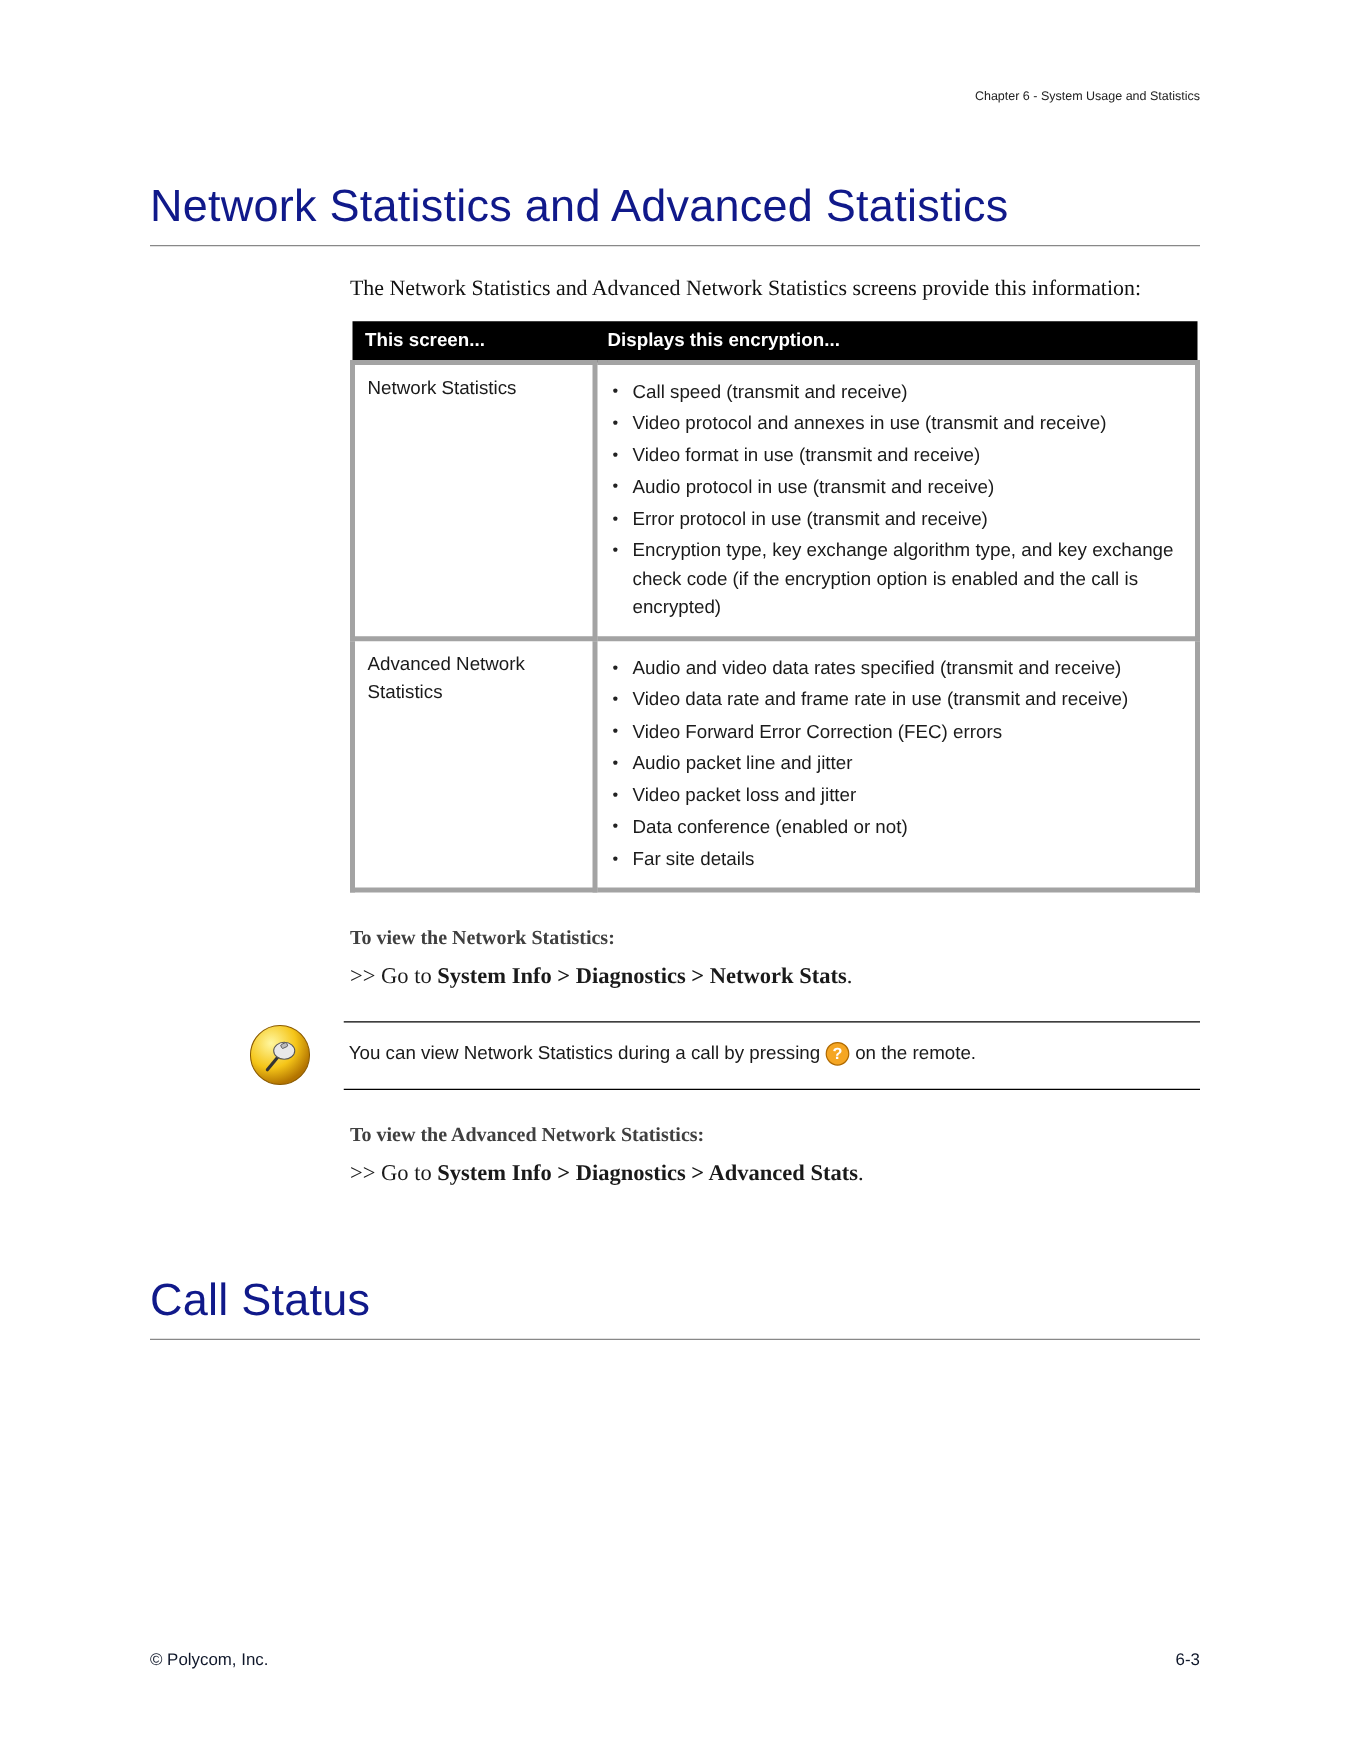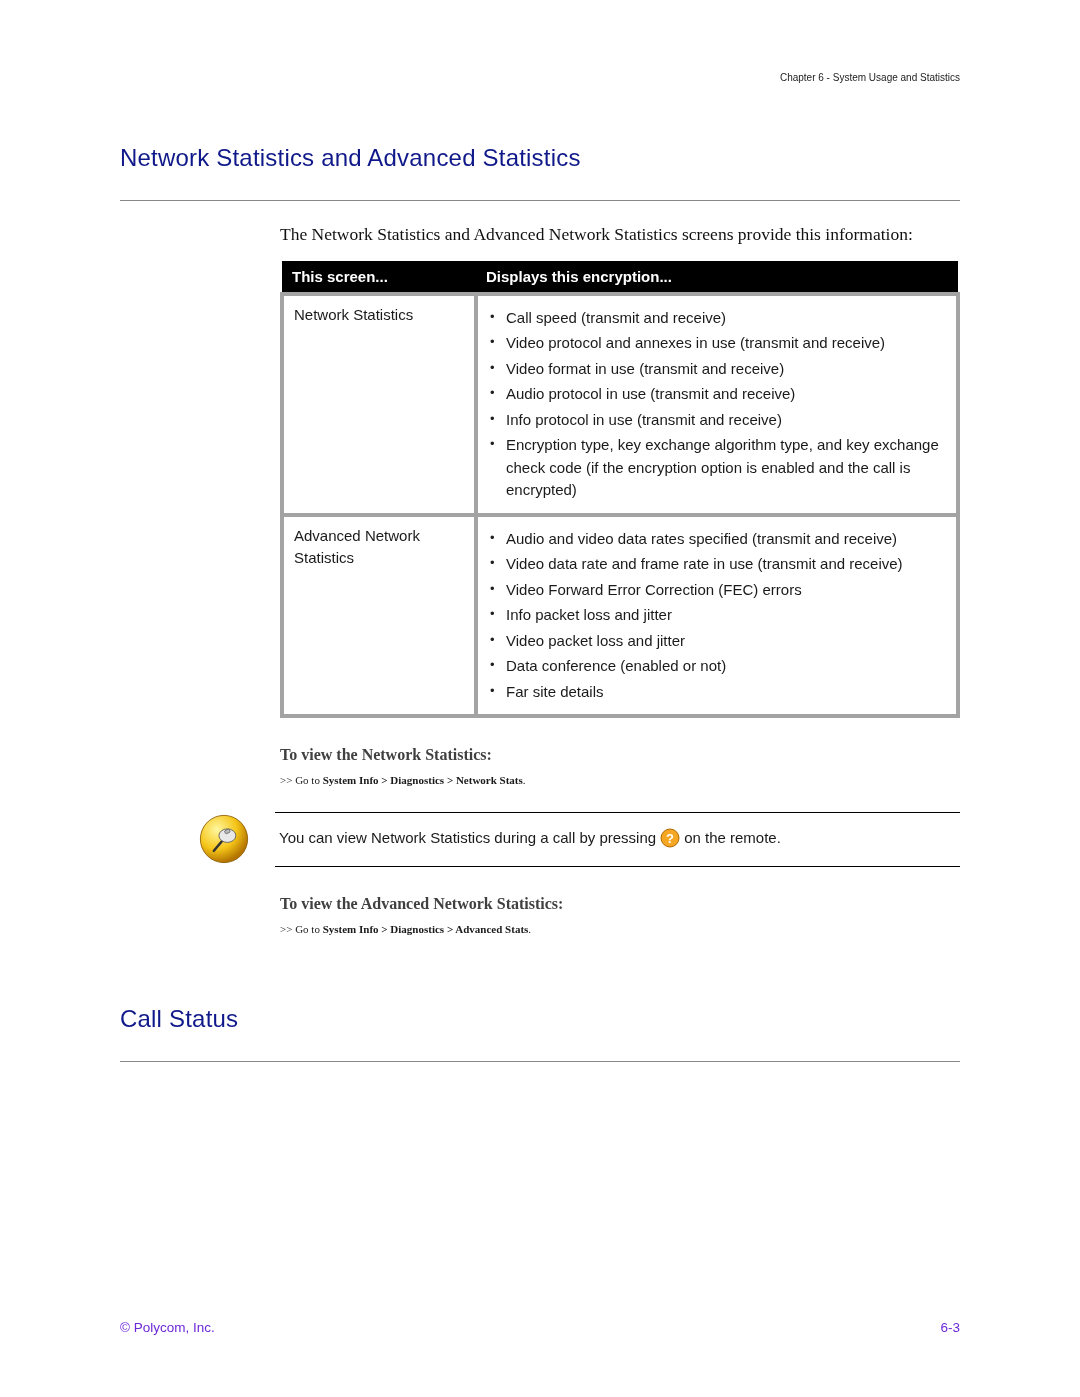--- a/index.html
+++ b/index.html
@@ -24,24 +24,24 @@
     top: 72px;
     right: 120px;
     font-size: 10px;
     color: #222;
     font-family: Arial, sans-serif;
   }
   h1.section-title {
     font-family: Arial, "Helvetica Neue", sans-serif;
     font-weight: 400;
     color: #10198a;
-    font-size: 24px;
+    font-size: 36px;
     margin: 76px 0 6px 0;
     border-bottom: 1px solid #888;
-    padding-bottom: 28px;
+    padding-bottom: 10px;
     letter-spacing: 0.2px;
   }
   .body-col {
     margin-left: 160px;
   }
   p.body {
     font-family: Georgia, "Book Antiqua", serif;
     font-size: 17.5px;
     line-height: 1.35;
     color: #111;
@@ -88,21 +88,21 @@
   }
   .subhead {
     font-family: Liberation Serif, serif;
     font-weight: bold;
     color: #404040;
     font-size: 16px;
     margin: 28px 0 10px 0;
   }
   .step {
     font-family: Georgia, "Book Antiqua", serif;
-    font-size: 11px;
+    font-size: 18px;
     margin: 4px 0 10px 0;
   }
   .step b { font-family: Georgia, serif; font-weight: bold; }
   .note-row {
     display: flex;
     align-items: flex-start;
     margin: 26px 0 22px -85px;
     gap: 22px;
   }
   .note-icon-wrap {
@@ -135,21 +135,21 @@
   h1.section-title.second {
     margin-top: 70px;
   }
   .footer {
     position: absolute;
     bottom: 62px;
     left: 120px;
     right: 120px;
     font-family: Arial, sans-serif;
     font-size: 13.5px;
-    color: #6d28d9;
+    color: #0f172a;
     display: flex;
     justify-content: space-between;
   }
 </style>
 </head>
 <body>
 
 <div class="page">
 
   <div class="running-header">Chapter 6 - System Usage and Statistics</div>
@@ -169,33 +169,33 @@
       </thead>
       <tbody>
         <tr>
           <td class="label">Network Statistics</td>
           <td>
             <ul class="bullets">
               <li>Call speed (transmit and receive)</li>
               <li>Video protocol and annexes in use (transmit and receive)</li>
               <li>Video format in use (transmit and receive)</li>
               <li>Audio protocol in use (transmit and receive)</li>
-              <li>Info protocol in use (transmit and receive)</li>
+              <li>Error protocol in use (transmit and receive)</li>
               <li>Encryption type, key exchange algorithm type, and key exchange check code (if the encryption option is enabled and the call is encrypted)</li>
             </ul>
           </td>
         </tr>
         <tr>
           <td class="label">Advanced Network Statistics</td>
           <td>
             <ul class="bullets">
               <li>Audio and video data rates specified (transmit and receive)</li>
               <li>Video data rate and frame rate in use (transmit and receive)</li>
               <li>Video Forward Error Correction (FEC) errors</li>
-              <li>Info packet loss and jitter</li>
+              <li>Audio packet line and jitter</li>
               <li>Video packet loss and jitter</li>
               <li>Data conference (enabled or not)</li>
               <li>Far site details</li>
             </ul>
           </td>
         </tr>
       </tbody>
     </table>
 
     <div class="subhead">To view the Network Statistics:</div>

